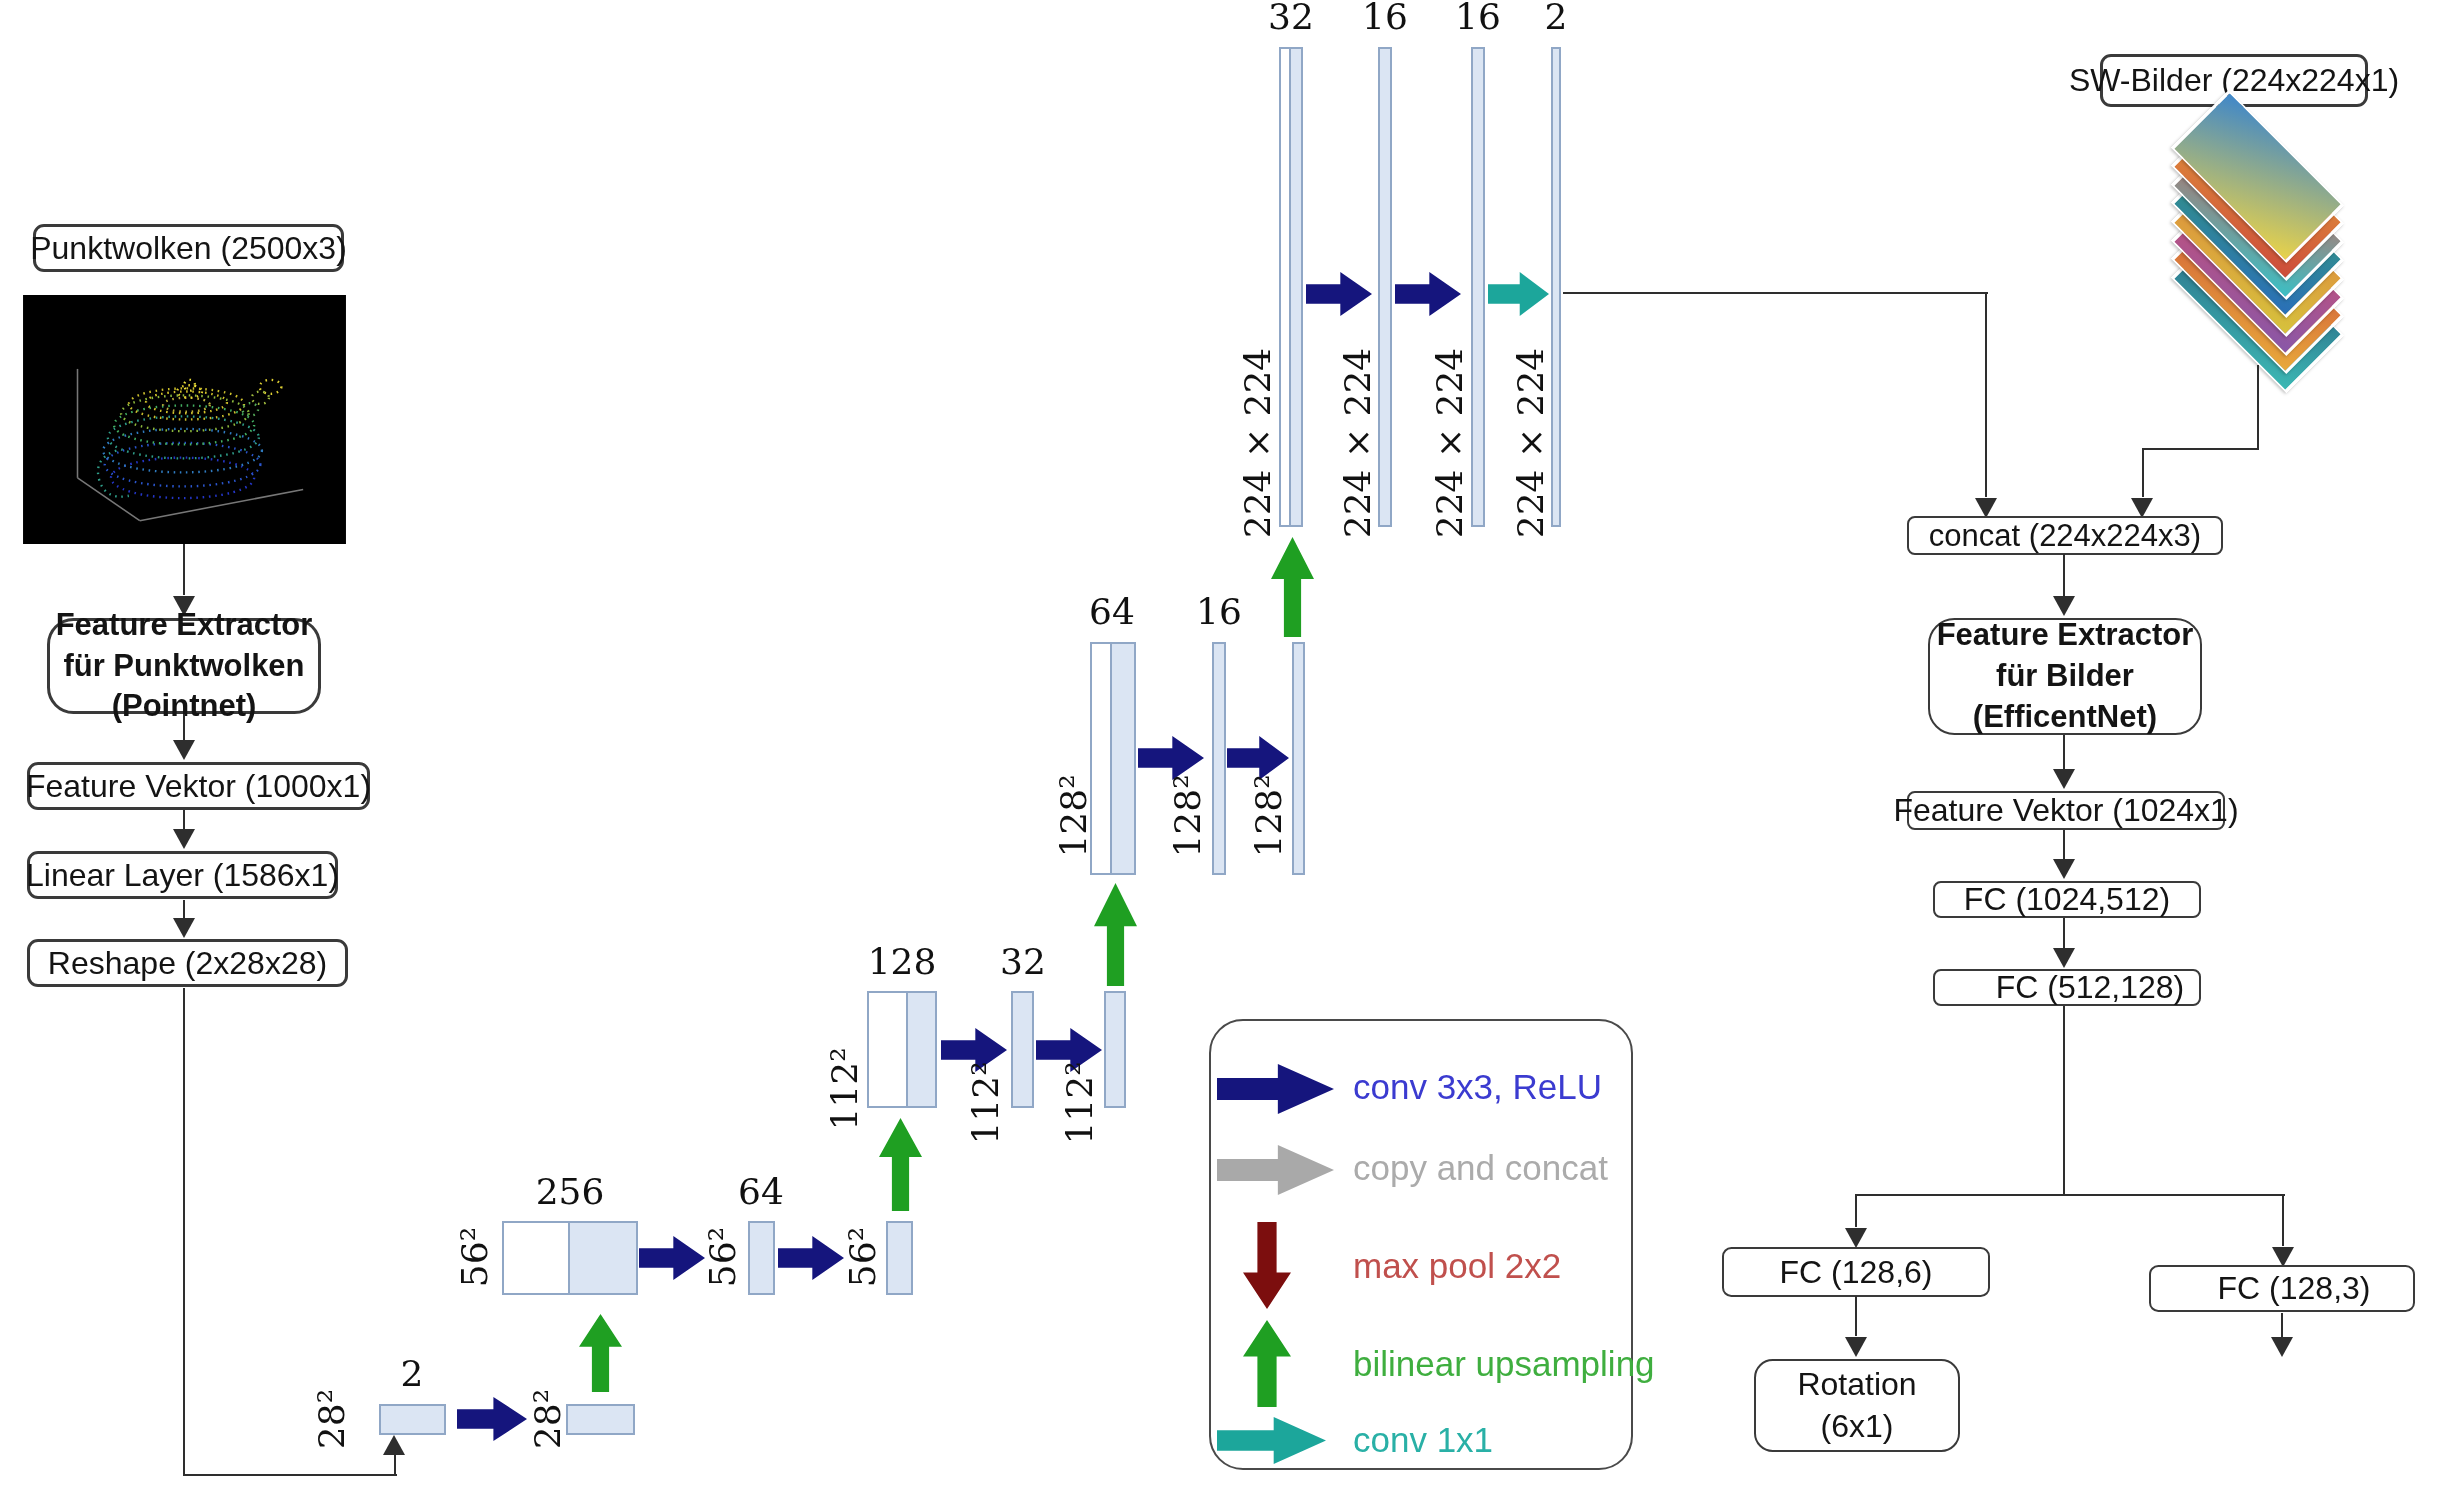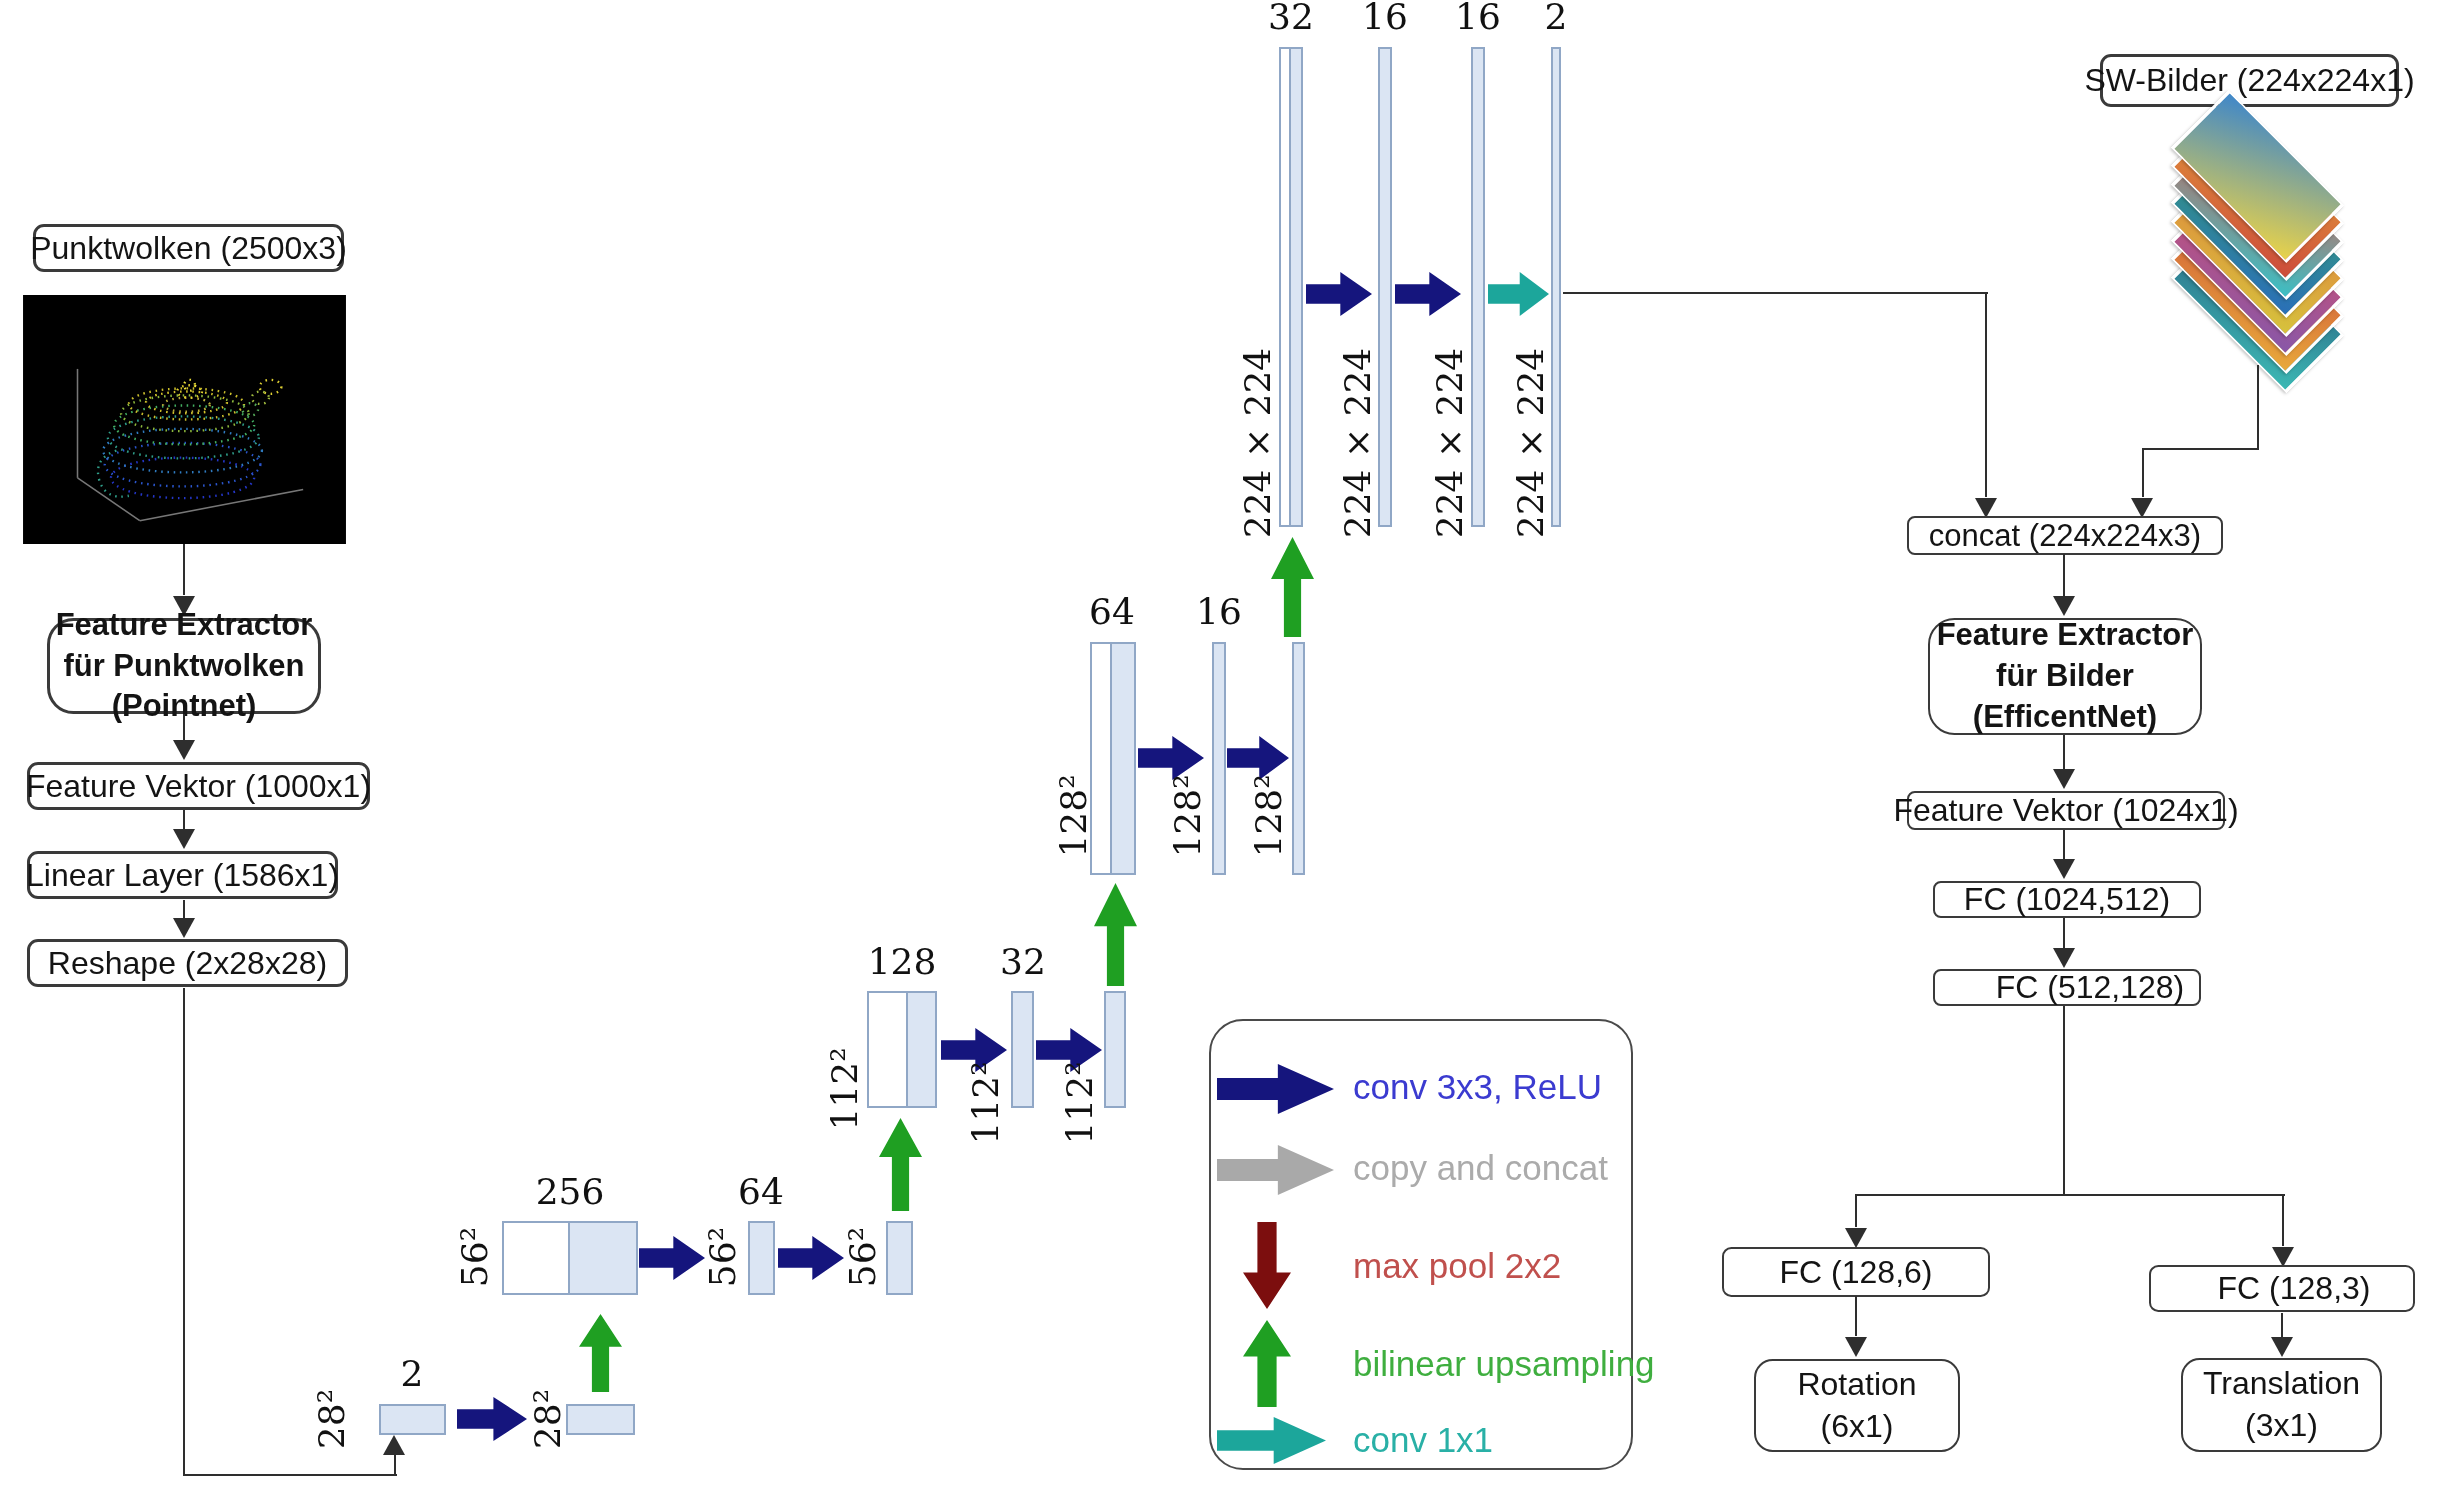--- a/index.html
+++ b/index.html
@@ -180,21 +180,21 @@
   <div class="lgtext c-conv3" style="left:1353px;top:1067px;">conv 3x3, ReLU</div>
   <div class="barrow right grayc" style="left:1217px;top:1145px;width:117px;height:50px;"></div>
   <div class="lgtext c-copy" style="left:1353px;top:1148px;">copy and concat</div>
   <div class="barrow down darkred" style="left:1243px;top:1222px;width:48px;height:87px;"></div>
   <div class="lgtext c-pool" style="left:1353px;top:1246px;">max pool 2x2</div>
   <div class="barrow up green" style="left:1243px;top:1320px;width:48px;height:87px;"></div>
   <div class="lgtext c-bilin" style="left:1353px;top:1344px;">bilinear upsampling</div>
   <div class="barrow right teal" style="left:1217px;top:1417px;width:109px;height:47px;"></div>
   <div class="lgtext c-conv1" style="left:1353px;top:1420px;">conv 1x1</div>
 
-  <div class="fbox" style="left:2100px;top:54px;width:299px;height:53px;">
+  <div class="fbox" style="left:2100px;top:54px;width:268px;height:53px;">
       <span>SW-Bilder (224x224x1)</span>
     </div>
 
   <div style="position:absolute;left:2131px;top:124px;width:257px;height:245px;">
     <div class="layer" style="left:45px;top:101px;background:linear-gradient(135deg,#27567b,#3cb8b4);"></div>
     <div class="layer" style="left:45px;top:82px;background:linear-gradient(135deg,#cc4b3b,#e8a83a);"></div>
     <div class="layer" style="left:45px;top:64px;background:linear-gradient(135deg,#d94f6b,#8857a8);"></div>
     <div class="layer" style="left:45px;top:45px;background:linear-gradient(135deg,#e2793e,#d6c23c);"></div>
     <div class="layer" style="left:45px;top:26.4px;background:linear-gradient(135deg,#36a273,#2a6fb8);"></div>
     <div class="layer" style="left:45px;top:7.8px;background:linear-gradient(135deg,#e05a4e,#3bbfc4);"></div>
@@ -258,19 +258,15 @@
 
   <div class="line" style="left:1855px;top:1296px;width:2.3px;height:40px;"></div>
   <div class="ah down" style="left:1845px;top:1337px;"></div>
   <div class="fbox soft" style="left:1754px;top:1359px;width:206px;height:93px;">
     <span>Rotation</span>
     <span>(6x1)</span>
   </div>
 
   <div class="line" style="left:2281px;top:1313px;width:2.3px;height:24px;"></div>
   <div class="ah down" style="left:2271px;top:1337px;"></div>
-  <div class="fbox soft" style="left:2181px;top:1358px;width:201px;height:94px;">
-    <span>Translation</span>
-    <span>(3x1)</span>
-  </div>
 
 </div>
 
 
 </body></html>

